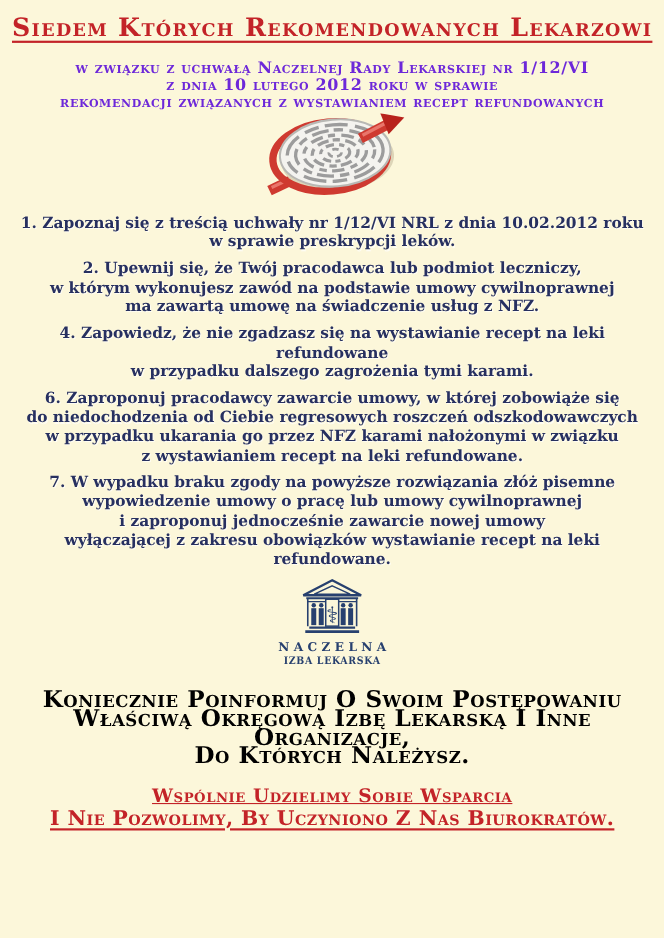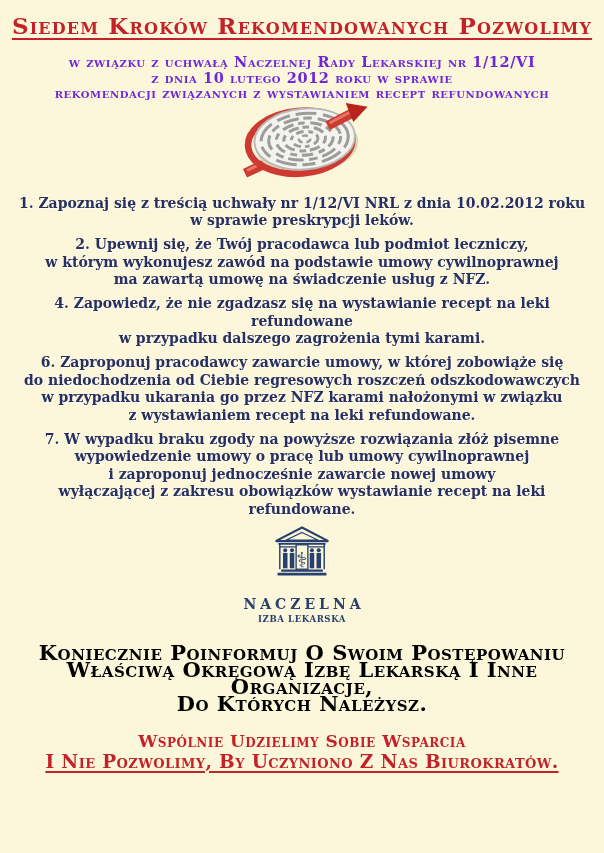--- a/index.html
+++ b/index.html
@@ -29,51 +29,51 @@
     margin:16px auto 0;width:596px;
     font-size:14px;font-weight:bold;color:#273060;
     line-height:17.5px;
     text-shadow:1px 1px 0 rgba(255,255,255,.7);
   }
   .steps p{margin:6.5px 0;}
 
   .logo{margin-top:3px;color:#27406f;}
   .logo svg{display:block;margin:0 auto;}
   .logo-line1{
-    font-size:14px;font-weight:bold;letter-spacing:4px;
-    margin-top:17px;margin-left:4px;
+    font-size:11px;font-weight:bold;letter-spacing:4px;
+    margin-top:3px;margin-left:4px;
   }
   .logo-line2{
     font-size:9.5px;font-weight:bold;letter-spacing:.6px;margin-top:1px;
     font-stretch:condensed;
   }
 
   .footer-notice{
     margin-top:20px;
     font-size:21px;font-weight:bold;color:#000000;
     font-variant:small-caps;letter-spacing:.5px;line-height:17px;
   }
   .footer-support{
     margin-top:21px;
     font-size:17px;font-weight:bold;color:#c32328;
-    font-variant:small-caps;letter-spacing:.5px;line-height:17px;
+    font-variant:small-caps;letter-spacing:.5px;line-height:17px;text-decoration:underline;
   }
   .footer-final{
     margin-top:2px;
     font-size:18.5px;font-weight:bold;color:#c32328;
     font-variant:small-caps;letter-spacing:.4px;line-height:20px;
     text-decoration:underline;text-decoration-thickness:2px;text-underline-offset:3px;
   }
 </style>
 </head>
 <body>
 
 <div class="page">
 
-  <h1 class="title">Siedem Kroków Rekomendowanych Pozwolimy</h1>
+  <h1 class="title">Siedem Których Rekomendowanych Lekarzowi</h1>
 
   <div class="subtitle">w związku z uchwałą Naczelnej Rady Lekarskiej nr 1/12/VI<br>z dnia 10 lutego 2012 roku w sprawie<br>rekomendacji związanych z wystawianiem recept refundowanych</div>
 
   <div class="maze-wrap">
     <svg width="140" height="76" viewBox="0 0 140 80" aria-hidden="true">
 
       <path d="M10 74 L50 55" stroke="#cf3a30" stroke-width="10" fill="none"></path>
       <path d="M12 71 L48 54" stroke="#e9766b" stroke-width="3" fill="none"></path>
       <g transform="rotate(-5 72 40)">
 

